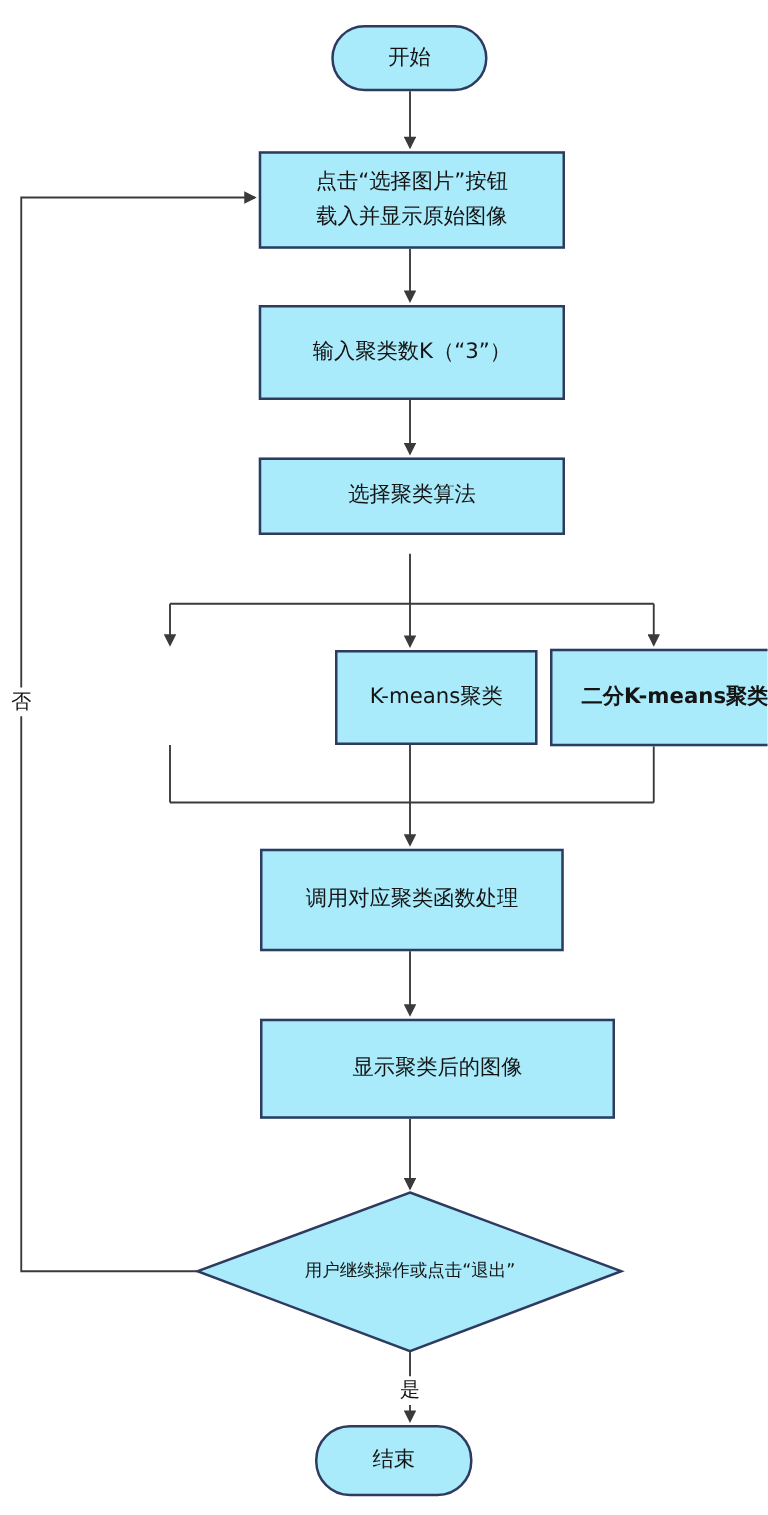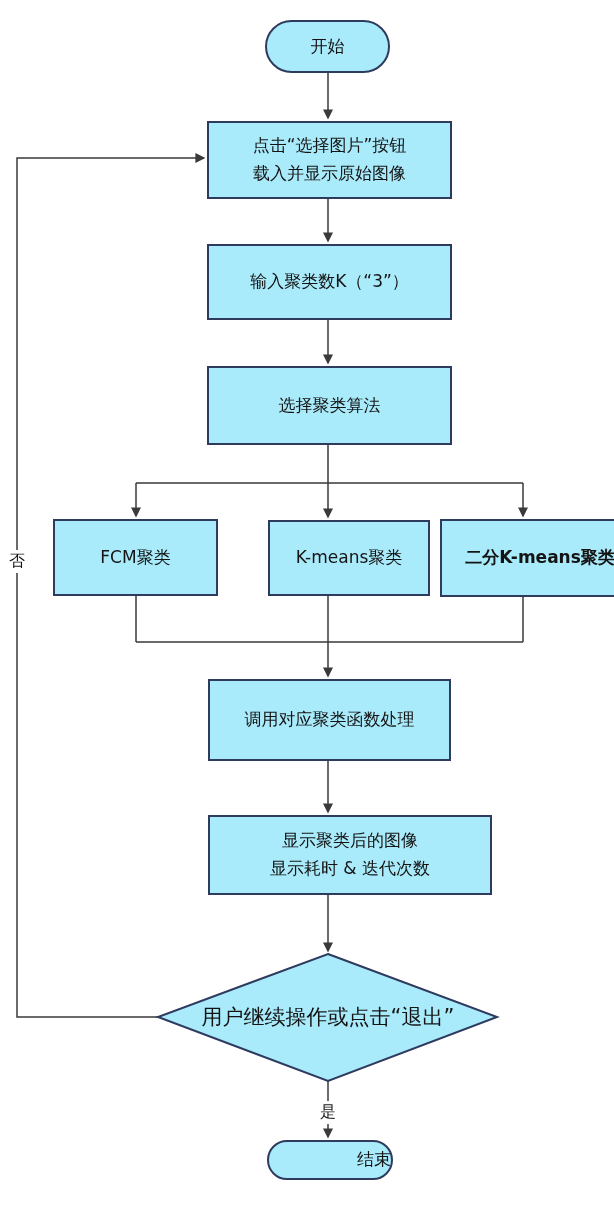--- a/index.html
+++ b/index.html
@@ -48,35 +48,35 @@
     background: var(--node-fill);
     border: 2px solid var(--node-border);
     color: var(--text);
     font-size: 17px;
     line-height: 1.62;
   }
   .terminal { border-radius: 28px; }
   .node-start  { left: 265px; top: 20px;   width: 125px; height: 53px; }
   .node-load   { left: 207px; top: 121px;  width: 245px; height: 78px; }
   .node-k      { left: 207px; top: 244px;  width: 245px; height: 76px; justify-content: center; }
-  .node-algo   { left: 207px; top: 366px;  width: 245px; height: 79px; }
+  .node-algo   { left: 207px; top: 366px;  width: 245px; height: 62px; }
   .node-fcm    { left: 53px;  top: 519px;  width: 165px; height: 77px; }
   .node-km     { left: 248px; top: 520px;  width: 162px; height: 76px; margin-left: 20px; }
   .node-bkm    { left: 440px; top: 519px;  width: 200px; height: 78px; font-weight: bold; }
   .node-call   { left: 208px; top: 679px;  width: 243px; height: 82px; }
   .node-show   { left: 208px; top: 815px;  width: 284px; height: 80px; }
-  .node-end    { left: 267px; top: 1140px; width: 126px; height: 40px; align-items: flex-end; }
+  .node-end    { left: 252px; top: 1140px; width: 126px; height: 57px; }
   .diamond-label {
     position: absolute;
     z-index: 2;
     left: 158px; top: 1002px;
     width: 340px; height: 30px;
     display: flex; align-items: center; justify-content: center;
     color: var(--text);
-    font-size: 21px;
+    font-size: 14px;
     background: transparent;
     border: none;
   }
   .edge-label {
     position: absolute;
     z-index: 3;
     background: #ffffff;
     color: var(--text);
     font-size: 16px;
     text-align: center;
@@ -132,39 +132,35 @@
   </div>
 
   <div class="node node-k">
     <span>输入聚类数K（“3”）</span>
   </div>
 
   <div class="node node-algo">
     <span>选择聚类算法</span>
   </div>
 
-  <div class="node node-fcm">
-    <span>FCM聚类</span>
-  </div>
 
   <div class="node node-km">
     <span>K-means聚类</span>
   </div>
 
   <div class="node node-bkm">
     <span>二分K-means聚类</span>
   </div>
 
   <div class="node node-call">
     <span>调用对应聚类函数处理</span>
   </div>
 
   <div class="node node-show">
     <span>显示聚类后的图像</span>
-    <span>显示耗时 &amp; 迭代次数</span>
   </div>
 
   <div class="diamond-label">
     <span>用户继续操作或点击“退出”</span>
   </div>
 
   <div class="edge-label edge-label-no">否</div>
   <div class="edge-label edge-label-yes">是</div>
 
   <div class="node terminal node-end">

